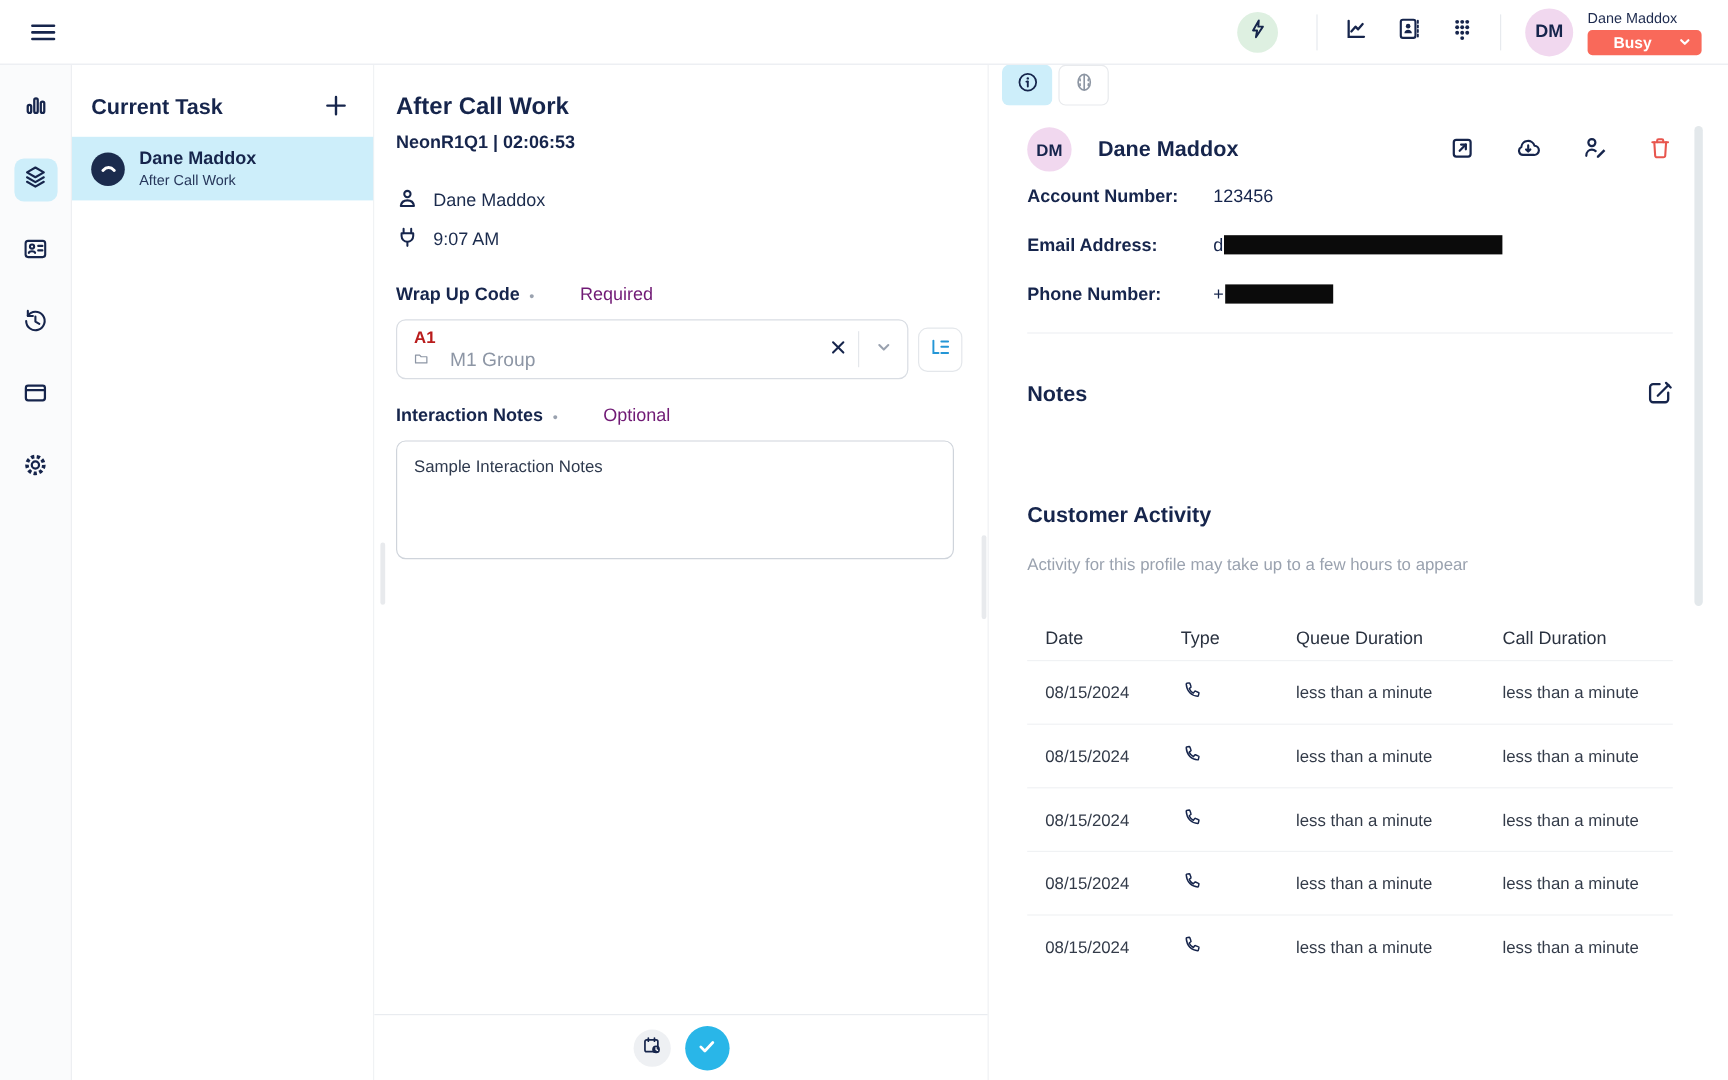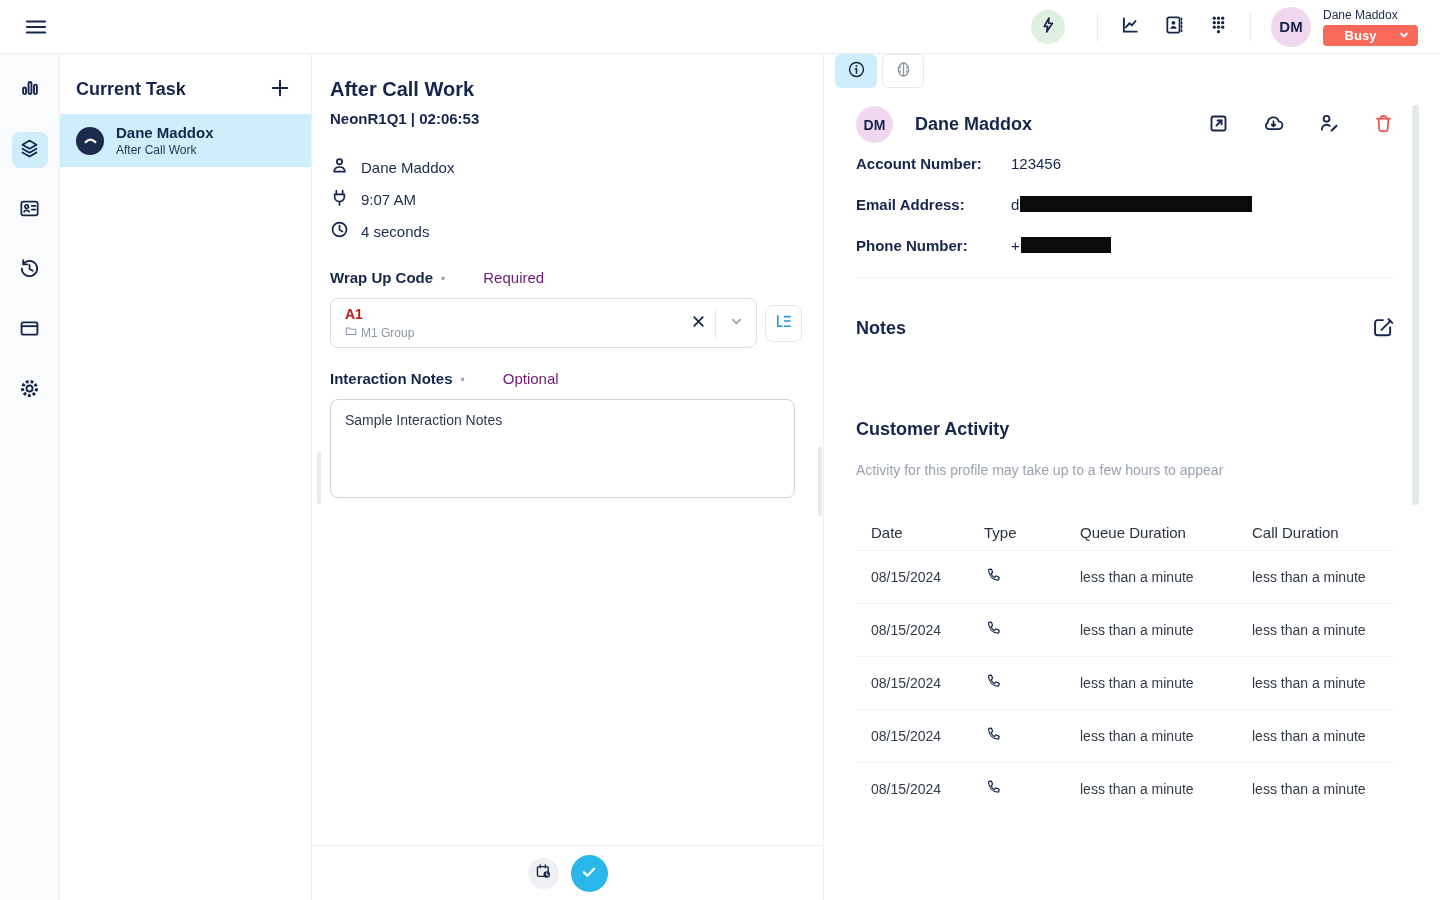--- a/index.html
+++ b/index.html
@@ -56,21 +56,21 @@
   .info-row { display:flex; align-items:center; gap:12px; height:32px; font-size:15px; color:#1B2B4D; }
   .label-row { margin-top:22px; display:flex; align-items:flex-end; gap:8px; font-size:15px; }
   .label-strong { font-weight:bold; color:#16254C; }
   .label-bullet { color:#9AA2AF; font-size:12px; }
   .label-muted { color:#701a75;margin-left:30px; }
   .select-row { display:flex; align-items:center; margin-top:12px; }
   .select-box { width:427px; height:50px; border:1px solid #D9DDE3; border-radius:8px;
     display:flex; align-items:center; padding-left:14px; cursor:pointer; background:#fff; }
   .select-texts { flex:1; display:flex; flex-direction:column; justify-content:center; }
   .select-value { font-size:14px; font-weight:bold; color:#b91c1c; }
-  .select-group { font-size:12px; color:#8D96A5; margin-top:3px; display:flex; align-items:center; gap:4px; }
+  .select-group { font-size:16px; color:#8D96A5; margin-top:3px; display:flex; align-items:center; gap:18px; }
   .select-clear { width:34px; height:34px; display:flex; align-items:center; justify-content:center; cursor:pointer; background:none; border:none; }
   .select-sep { width:1px; height:30px; background:#E4E7EB; }
   .select-chevron { width:40px; height:34px; display:flex; align-items:center; justify-content:center; cursor:pointer; background:none; border:none; }
   .tree-btn { width:37px; height:37px; margin-left:8px; border:1px solid #E4E7EB; border-radius:8px;
     background:#fff; display:flex; align-items:center; justify-content:center; cursor:pointer; }
   .notes-area { margin-top:12px; width:465px; height:99px; border:1px solid #CFD4DB; border-radius:8px;
     padding:12px 14px; font-size:14px; color:#2F3A4E; font-family:inherit; resize:none; outline:none; }
   .mid-footer { position:absolute; bottom:0; left:0; width:511px; height:55px; border-top:1px solid #E9ECF0;
     display:flex; align-items:center; justify-content:center; gap:12px; }
   .schedule-btn { width:31px; height:31px; border-radius:50%; background:#EEF0F3; border:none;
@@ -294,31 +294,20 @@
         <svg width="19" height="19" viewBox="0 0 18 18">
             <g stroke="#16254C" stroke-width="1.6" fill="none" stroke-linecap="round" stroke-linejoin="round">
               <path d="M6 2.4 V6 M12 2.4 V6"></path>
               <path d="M4.4 6 h9.2 v2.2 a4.6 4.6 0 0 1 -9.2 0 Z"></path>
               <path d="M9 13 V16"></path>
             </g>
           </svg>
       </span>
       <span>9:07 AM</span>
     </div>
-    <div class="info-row">
-      <span>
-        <svg width="19" height="19" viewBox="0 0 18 18">
-            <g stroke="#16254C" stroke-width="1.6" fill="none" stroke-linecap="round">
-              <circle cx="9" cy="9" r="6.6"></circle>
-              <path d="M9 5.4 V9.3 L11.8 11" stroke-linejoin="round"></path>
-            </g>
-          </svg>
-      </span>
-      <span>4 seconds</span>
-    </div>
   </div>
 
   <div class="label-row">
     <span class="label-strong">Wrap Up Code</span>
     <span class="label-bullet">•</span>
     <span class="label-muted">Required</span>
   </div>
 
   <div class="select-row">
     <div class="select-box">

